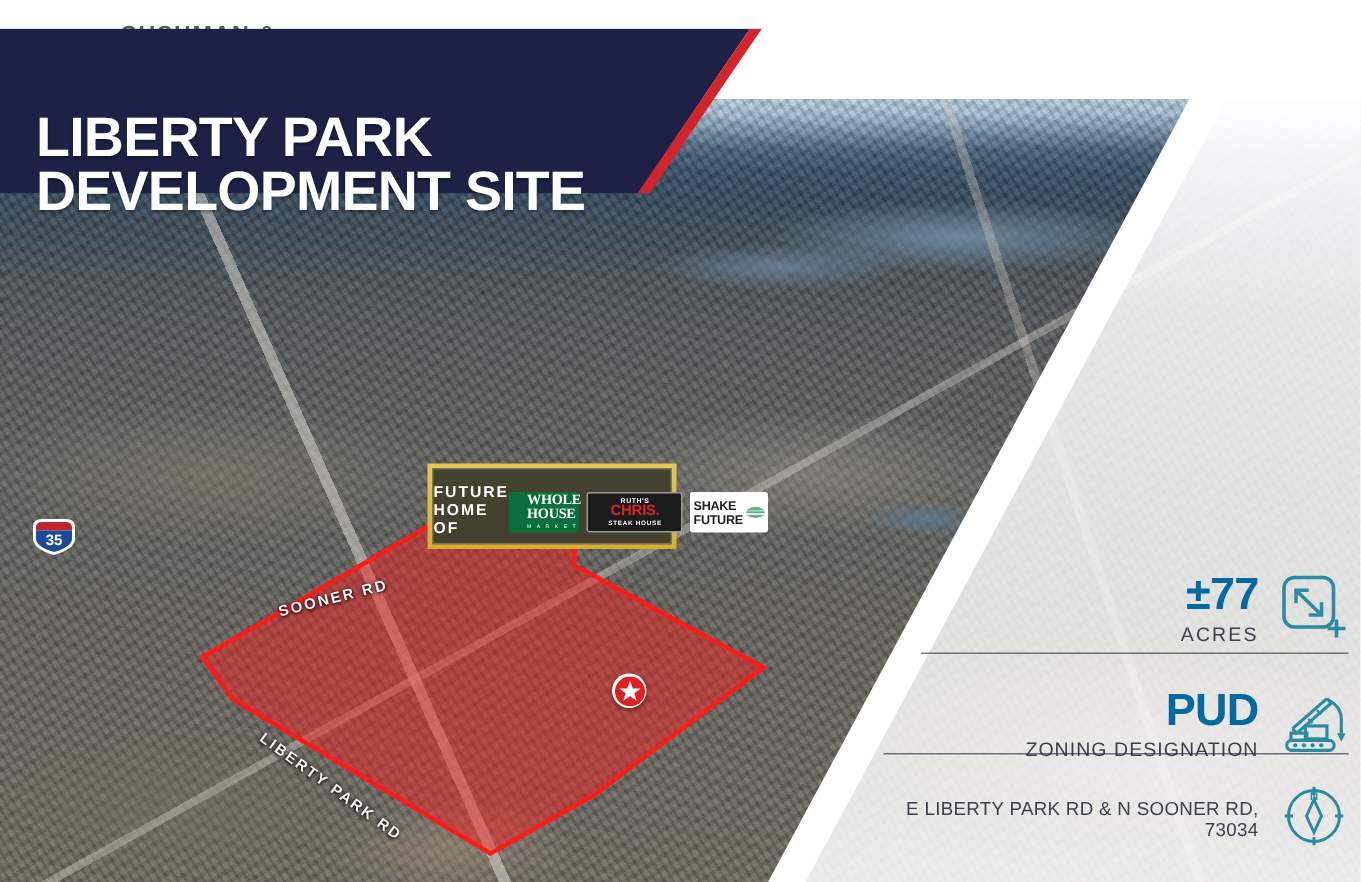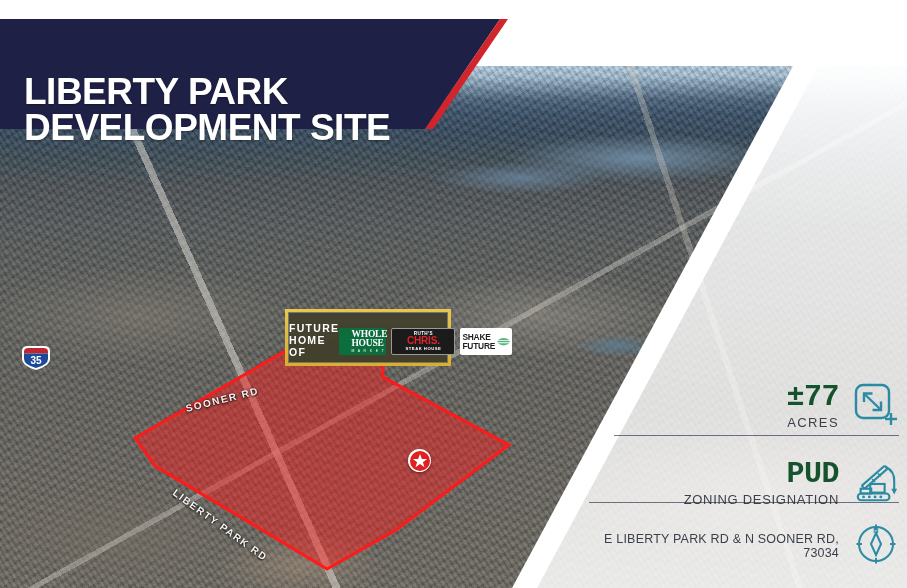--- a/index.html
+++ b/index.html
@@ -234,25 +234,24 @@
   .stat-row {
     position: absolute;
     right: 8px;
     display: flex;
     align-items: center;
     justify-content: flex-end;
     gap: 14px;
   }
   .stat-text { text-align: right; }
   .stat-big {
-    color: #14532d;
+    color: #0369a1;
     font-weight: bold;
     letter-spacing: -0.5px;
     line-height: 1;
-    font-family: Liberation Mono, monospace;
   }
   .stat-sub {
     color: #3b3f4a;
     font-weight: normal;
     letter-spacing: .6px;
     margin-top: 3px;
   }
   .divider {
     position: absolute;
     height: 1px;

